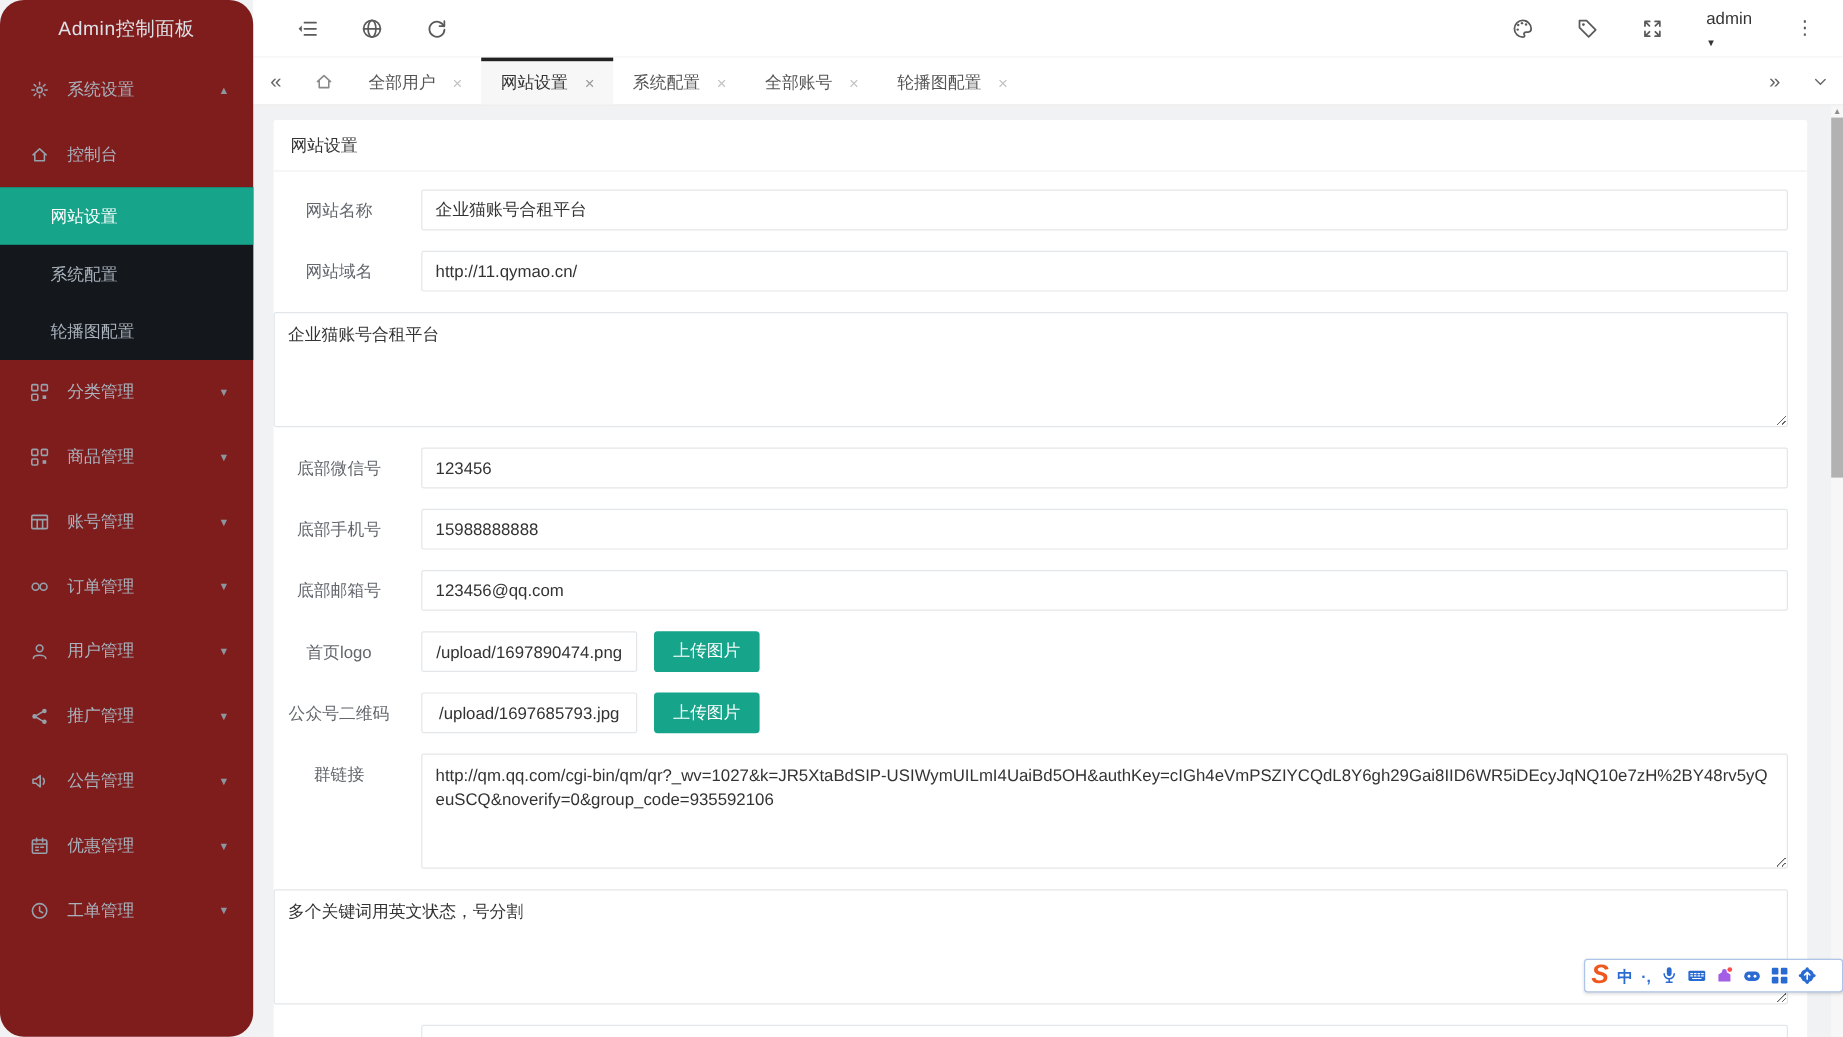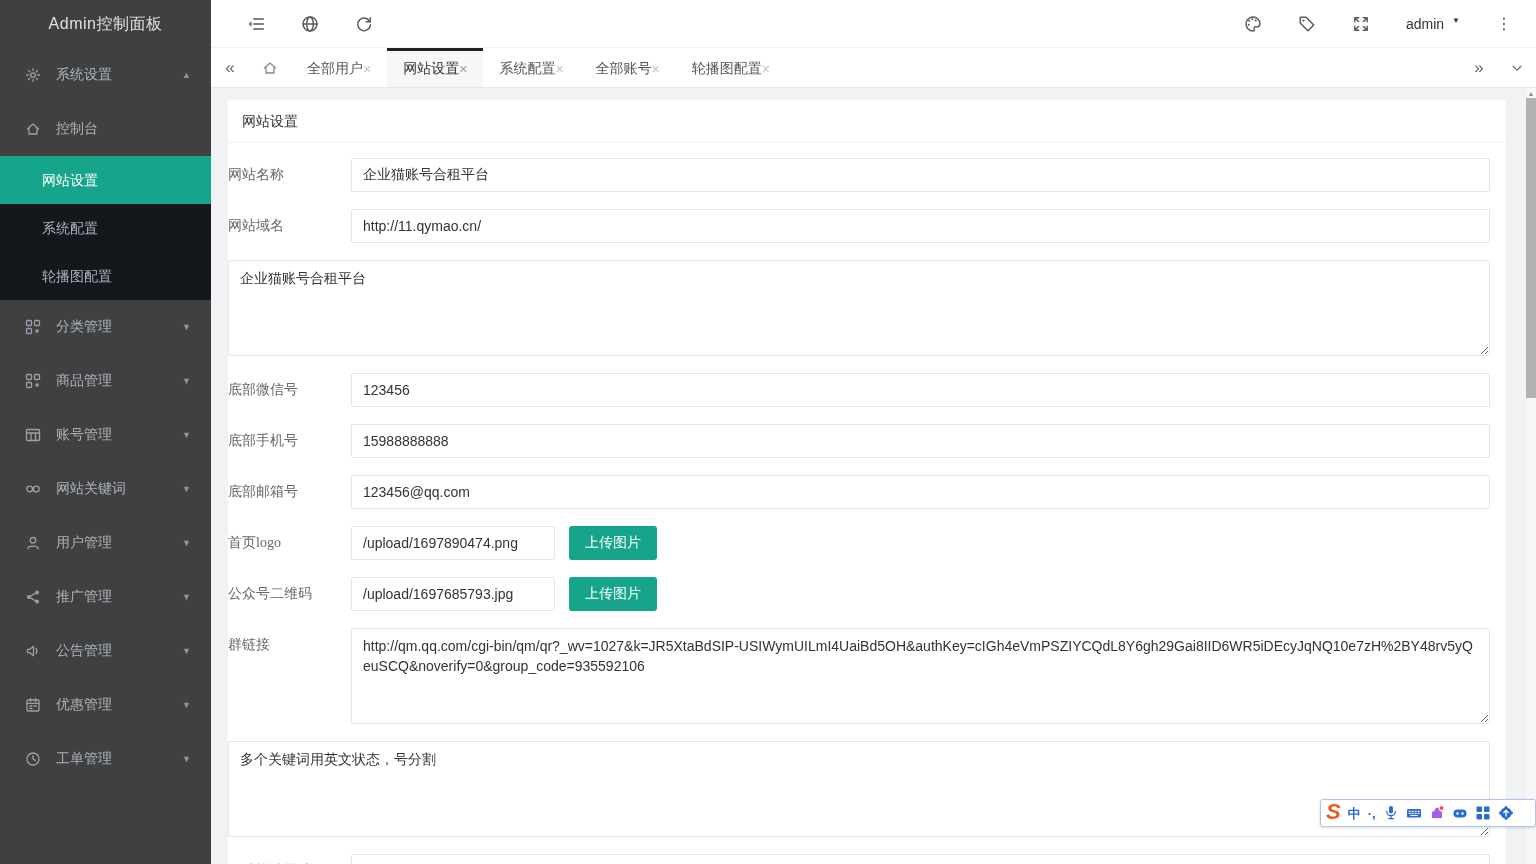--- a/index.html
+++ b/index.html
@@ -1,60 +1,60 @@
 <!DOCTYPE html>
 <html><head>
 <meta charset="utf-8">
 <style>
   * { margin:0; padding:0; box-sizing:border-box; }
   html,body { width:1536px; height:864px; overflow:hidden; font-family:"Liberation Sans","DejaVu Sans",sans-serif; background:#f1f2f4; }
   svg.ic { fill:none; stroke:currentColor; stroke-width:1.3; stroke-linecap:round; stroke-linejoin:round; display:block; }
 
   
-  #sidebar { position:absolute; left:0; top:0; bottom:0; width:211px; background:#404040; z-index:5; }
+  #sidebar { position:absolute; left:0; top:0; bottom:0; width:211px; background:#7f1d1d; z-index:5;border-radius:20px; }
   .side-head { height:48px; display:flex; align-items:center; justify-content:center; color:#dde1e6; font-size:16px; letter-spacing:.5px; }
   .menu-item { height:54px; display:flex; align-items:center; padding:0 20px 0 25px; color:#a9b2bc; font-size:14px; cursor:pointer; }
   .menu-item .mi-icon { width:16px; height:16px; margin-right:15px; color:#97a1ab; }
   .menu-item .mi-label { flex:1; }
   .menu-item .arrow { font-size:9px; color:#8d969f; margin-left:8px; }
   .submenu { background:#14181d; }
   .submenu-item { height:48px; line-height:48px; padding-left:42px; color:#a9b2bc; font-size:14px; cursor:pointer; }
   .submenu-item.active { background:#16A58A; color:#ffffff; }
 
   
   #topbar { position:absolute; left:211px; right:0; top:0; height:48px; background:#fff; display:flex; align-items:center; justify-content:space-between; border-bottom:1px solid #f3f3f3; z-index:4; }
   .tb-left { display:flex; align-items:center; gap:36px; padding-left:36px; color:#4c4c4c; }
   .tb-right { display:flex; align-items:center; gap:36px; padding-right:24px; color:#4c4c4c; }
   .tb-btn { width:18px; height:18px; cursor:pointer; color:#5a5a5a; }
-  .user-wrap { display:flex; align-items:flex-start; gap:8px; cursor:pointer; }
+  .user-wrap { display:flex; align-items:flex-start; gap:8px; cursor:pointer;flex-direction:column; }
   .user-name { font-size:14px; color:#333; }
   .user-caret { font-size:8px; color:#333; }
   .kebab { font-size:16px; color:#555; cursor:pointer; line-height:1; }
 
   
   #tabbar { position:absolute; left:211px; right:0; top:48px; height:40px; background:#fff; border-bottom:1px solid #e8e8e8; display:flex; align-items:stretch; z-index:4; }
   .tab-nav { width:38px; display:flex; align-items:center; justify-content:center; color:#666; font-size:17px; cursor:pointer; }
   .tab-home { width:42px; display:flex; align-items:center; justify-content:center; color:#8a8a8a; cursor:pointer; }
-  .tab { display:flex; align-items:center; padding:0 16px; font-size:14px; color:#555; cursor:pointer; border-top:3px solid transparent; }
+  .tab { display:flex; align-items:center; gap:14px; padding:0 16px; font-size:14px; color:#555; cursor:pointer; border-top:3px solid transparent; }
   .tab .close { color:#c3c3c3; font-size:14px; }
   .tab.active { background:#f7f7f7; border-top-color:#222; color:#333; }
   .tab.active .close { color:#9a9a9a; }
   .tab-spacer { flex:1; }
 
   
   #content { position:absolute; left:211px; right:10px; top:88px; bottom:0; background:#f1f2f4; padding:12px 20px 0 17px; }
   #card { background:#fff; border-radius:2px; height:calc(100% + 20px); }
   .card-head { height:43px; line-height:43px; padding-left:14px; font-size:14px; color:#333; border-bottom:1px solid #f0f0f0; }
   .form { padding-top:15px; }
   .form-row { display:flex; margin-bottom:17px; }
-  .form-label { width:123px; min-width:123px; text-align:left; padding-right:14px; color:#63676d; font-size:14px; line-height:34px; white-space:nowrap;font-family:Liberation Serif, serif; }
+  .form-label { width:123px; min-width:123px; text-align:center; padding-right:14px; color:#63676d; font-size:14px; line-height:34px; white-space:nowrap; }
   .form-ctrl { flex:1; padding-right:16px; display:flex; align-items:flex-start; }
   input.text { width:100%; height:34px; border:1px solid #e3e6e9; border-radius:2px; padding:0 11px; font-size:14px; color:#333; outline:none; font-family:inherit; background:#fff; }
   textarea.area { width:100%; height:96px; border:1px solid #e3e6e9; border-radius:2px; padding:7px 11px; font-size:14px; color:#333; line-height:20px; outline:none; font-family:inherit; resize:both; overflow:auto; word-break:break-all; }
-  input.short { width:204px; }
+  input.short { width:180px;text-align:center; }
   .upload-btn { width:88px; height:34px; margin-left:14px; background:#16A58A; color:#fff; border:none; border-radius:3px; font-size:14px; cursor:pointer; font-family:inherit; }
 
   
   #scrollbar { position:absolute; right:0; top:88px; bottom:0; width:10px; background:#f7f7f7; z-index:6; }
   #scrollbar .sb-arrow { height:10px; display:flex; align-items:center; justify-content:center; font-size:7px; color:#8d8d8d; }
   #scrollbar .sb-thumb { position:absolute; top:10px; left:0; right:0; height:300px; background:#b2b2b2; }
 
   
   #ime { position:absolute; right:0; bottom:37px; width:216px; height:28px; background:#fff; border:1px solid #aec4e8; border-radius:3px; display:flex; align-items:center; padding:0 5px; gap:7px; z-index:7; box-shadow:0 1px 3px rgba(0,0,0,.15); }
   .ime-logo { color:#f0571d; font-size:22px; font-weight:bold; font-style:italic; line-height:1; margin-top:-2px; cursor:pointer; }
@@ -121,21 +121,21 @@
           </svg>
         <span class="mi-label">账号管理</span>
         <span class="arrow">▼</span>
       </div>
 
       <div class="menu-item">
         <svg class="ic mi-icon" viewBox="0 0 16 16">
             <circle cx="4.7" cy="8" r="2.9"></circle>
             <circle cx="11.3" cy="8" r="2.9"></circle>
           </svg>
-        <span class="mi-label">网站关键词</span>
+        <span class="mi-label">订单管理</span>
         <span class="arrow">▼</span>
       </div>
 
       <div class="menu-item">
         <svg class="ic mi-icon" viewBox="0 0 16 16">
             <circle cx="8" cy="5.3" r="2.8"></circle>
             <path d="M2.8 13.8 C2.8 10.2 13.2 10.2 13.2 13.8"></path>
           </svg>
         <span class="mi-label">用户管理</span>
         <span class="arrow">▼</span>

